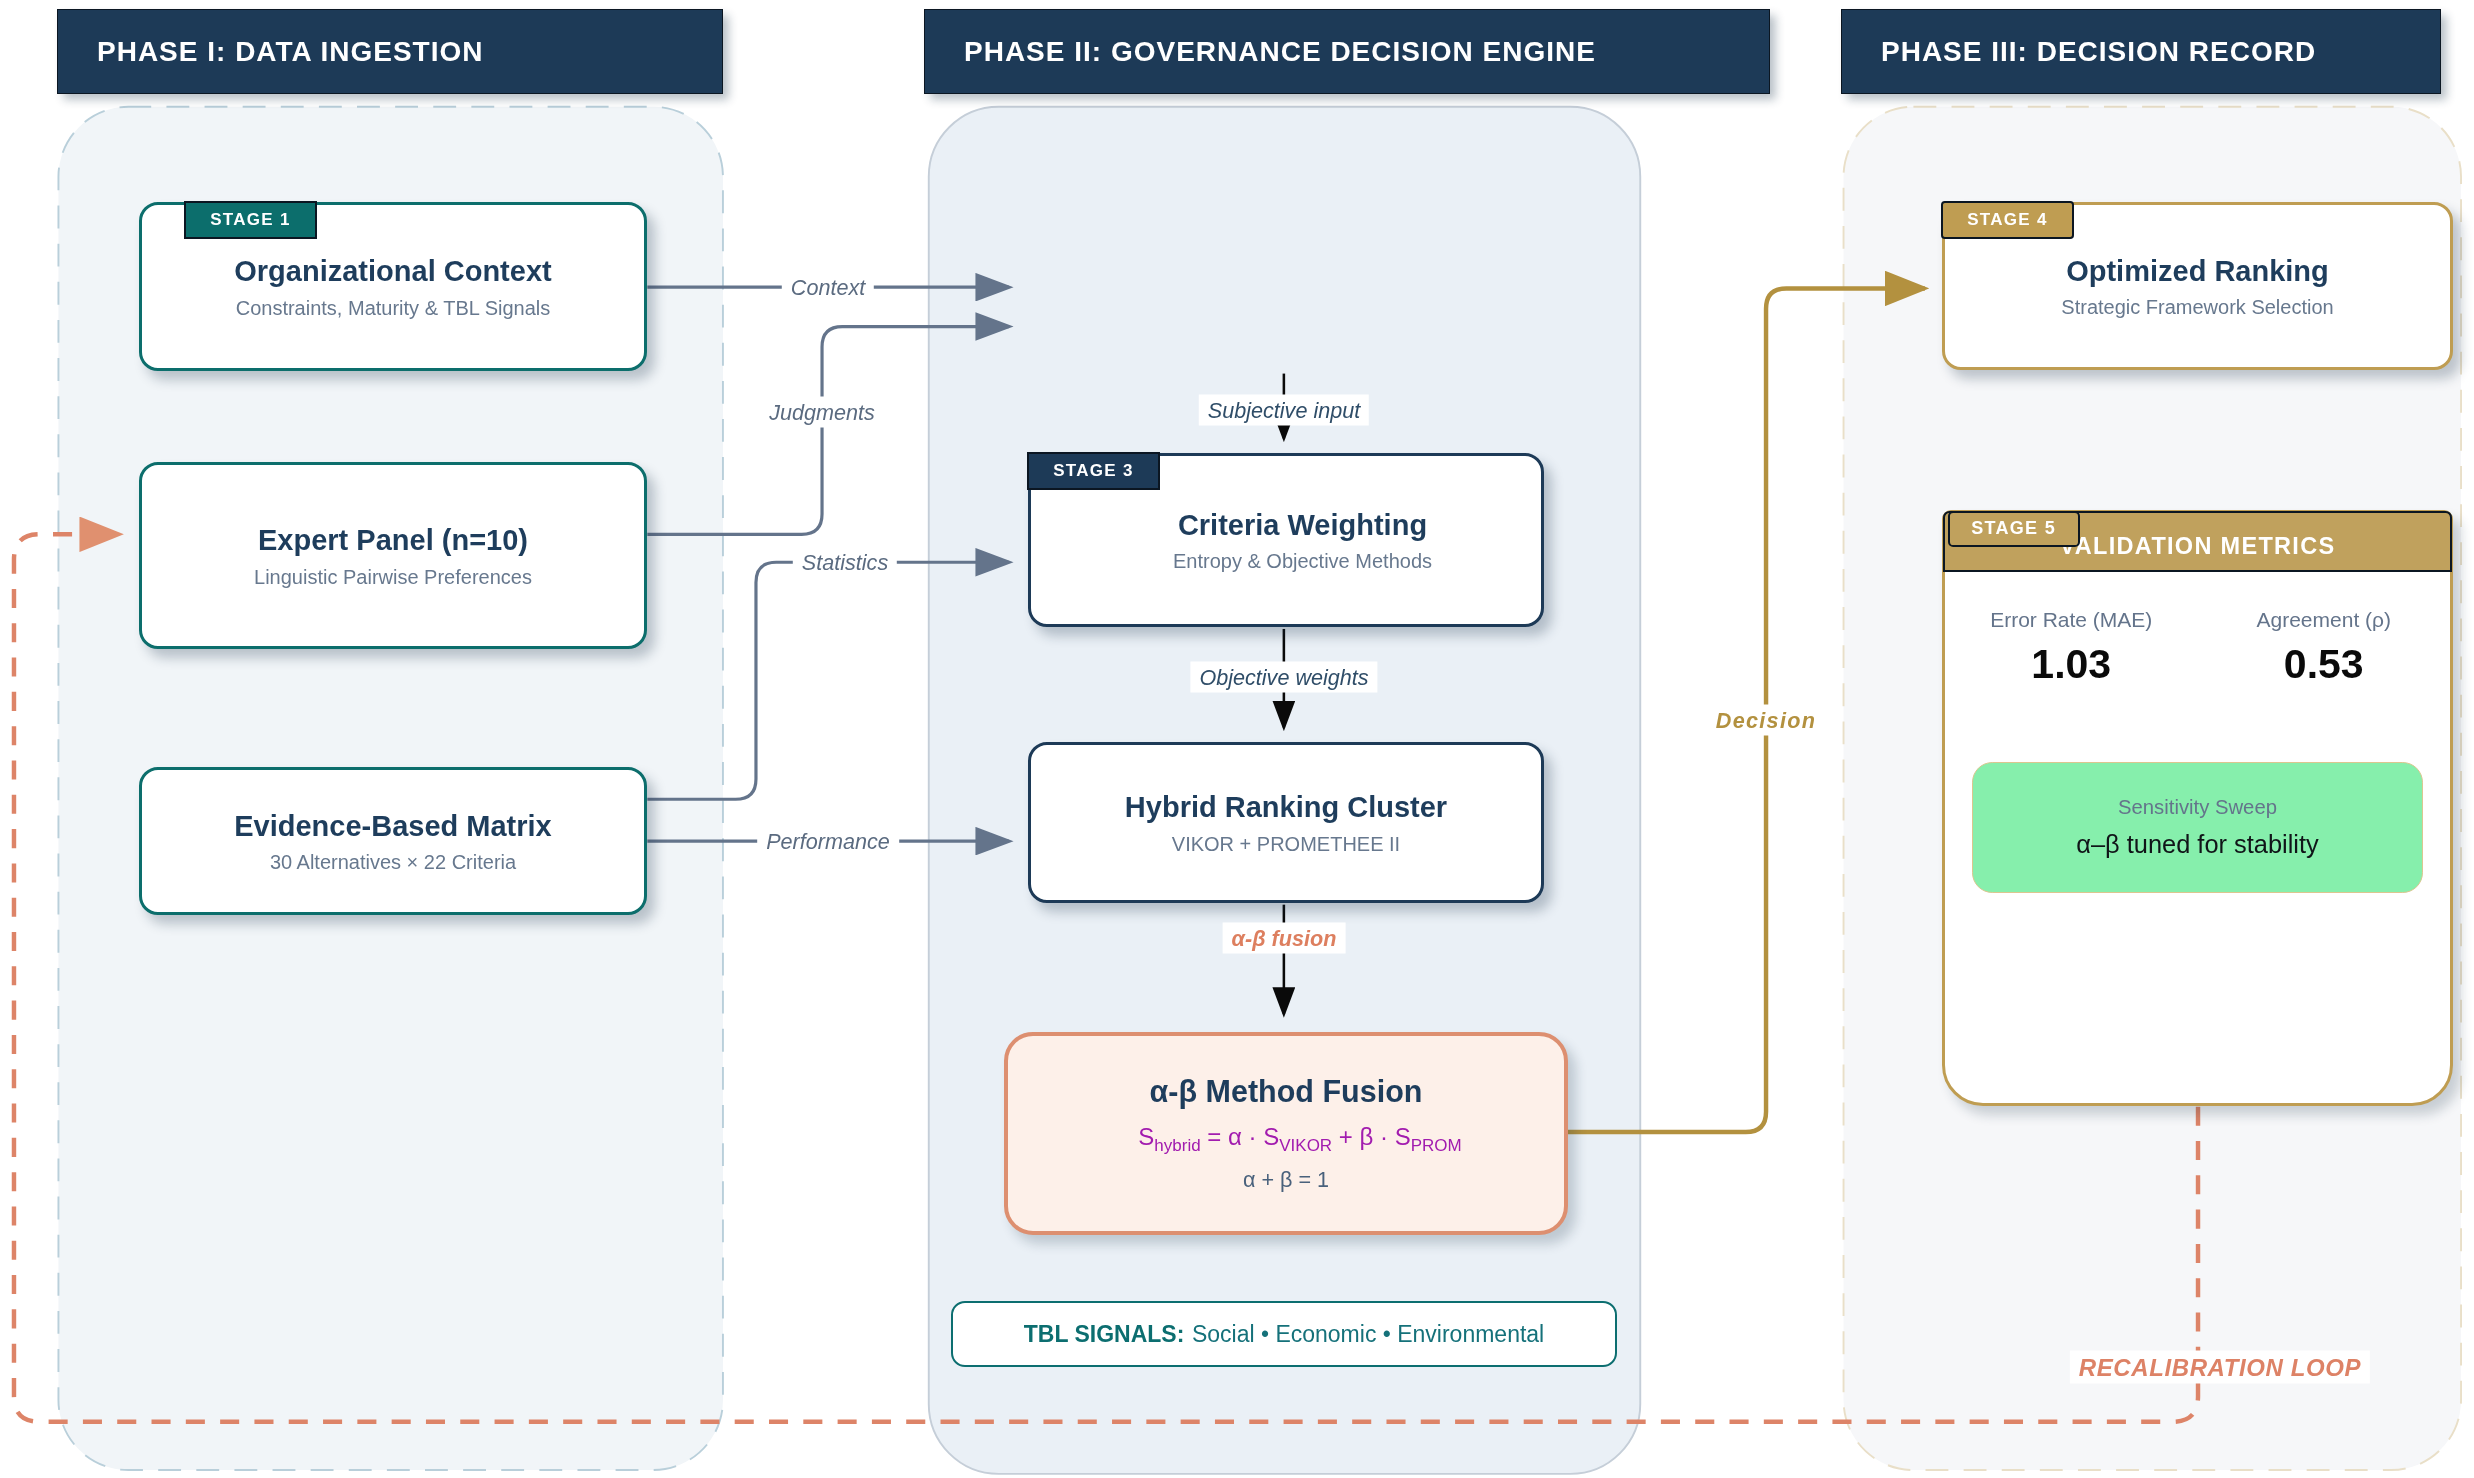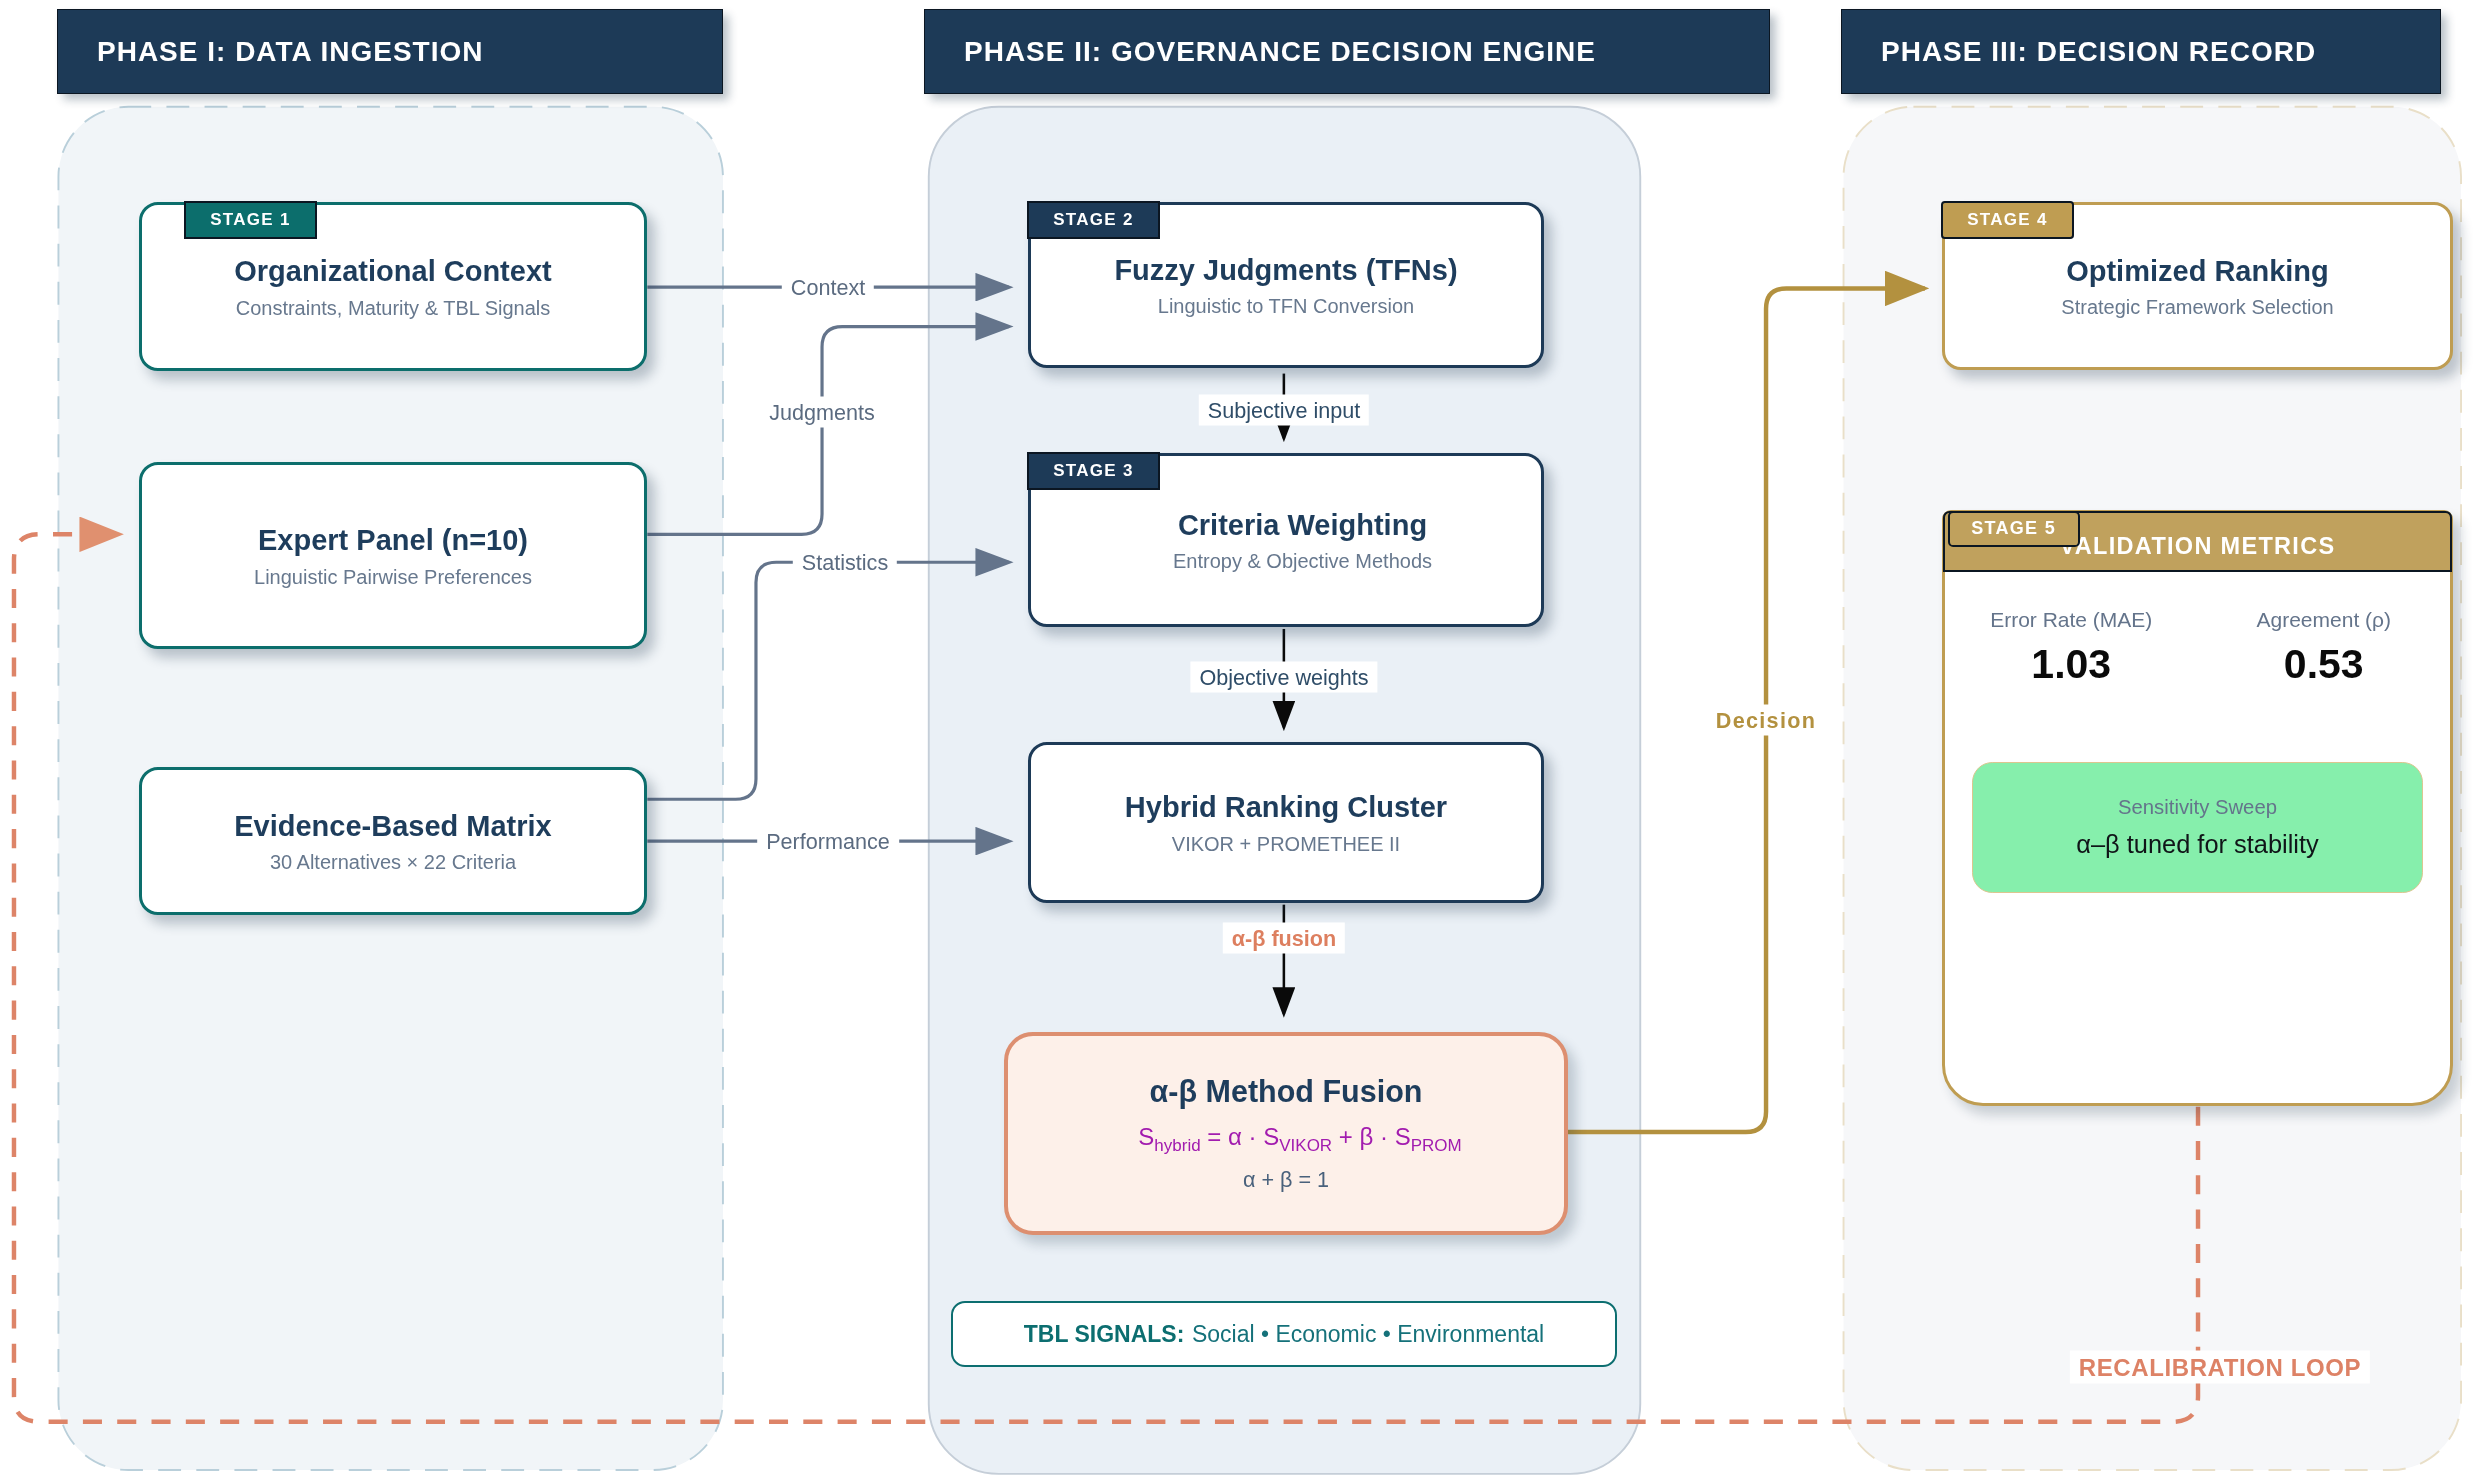--- a/index.html
+++ b/index.html
@@ -76,21 +76,21 @@
   .sweep{
     position:absolute;left:27px;right:27px;top:249px;height:131px;background:#86efac;
     border:1.9px solid #dcc68f;border-radius:20.3px;display:flex;flex-direction:column;
     align-items:center;justify-content:center;box-sizing:border-box;
   }
   .sweep .s-label{color:#64748b;font-size:20.3px;}
   .sweep .s-value{color:#101418;font-size:25.4px;margin-top:10.2px;}
   
   .cl{
     position:absolute;transform:translate(-50%,-50%);background:#ffffff;z-index:5;
-    font-size:21.6px;color:#5b6b80;padding:2.5px 9px;white-space:nowrap;
+    font-size:21.6px;color:#5b6b80;padding:2.5px 9px;white-space:nowrap;font-style:italic;
   }
   .cl.navyish{color:#2f4d68;}
   .cl.salmon{color:#dd7f5f;font-weight:bold;}
   .cl.gold{color:#b3913f;font-weight:bold;letter-spacing:1.3px;}
   .cl.recal{color:#dd8266;font-weight:bold;font-size:24px;letter-spacing:0.6px;}
 </style>
 </head>
 <body>
 
 <div class="canvas">
@@ -148,25 +148,20 @@
   <div class="node teal-border" style="left:139px;top:462px;width:508px;height:187px;">
     <div class="title">Expert Panel (n=10)</div>
     <div class="subtitle">Linguistic Pairwise Preferences</div>
   </div>
 
   <div class="node teal-border" style="left:139px;top:767px;width:508px;height:148px;">
     <div class="title">Evidence-Based Matrix</div>
     <div class="subtitle">30 Alternatives × 22 Criteria</div>
   </div>
 
-  <div class="node navy-border" style="left:1028px;top:202px;width:516px;height:166px;">
-    <div class="tag navy">STAGE 2</div>
-    <div class="title">Fuzzy Judgments (TFNs)</div>
-    <div class="subtitle">Linguistic to TFN Conversion</div>
-  </div>
 
   <div class="node navy-border" style="left:1028px;top:453px;width:516px;height:174px;padding-left:33px;">
     <div class="tag navy">STAGE 3</div>
     <div class="title">Criteria Weighting</div>
     <div class="subtitle">Entropy &amp; Objective Methods</div>
   </div>
 
   <div class="node navy-border" style="left:1028px;top:742px;width:516px;height:161px;">
     <div class="title">Hybrid Ranking Cluster</div>
     <div class="subtitle">VIKOR + PROMETHEE II</div>

